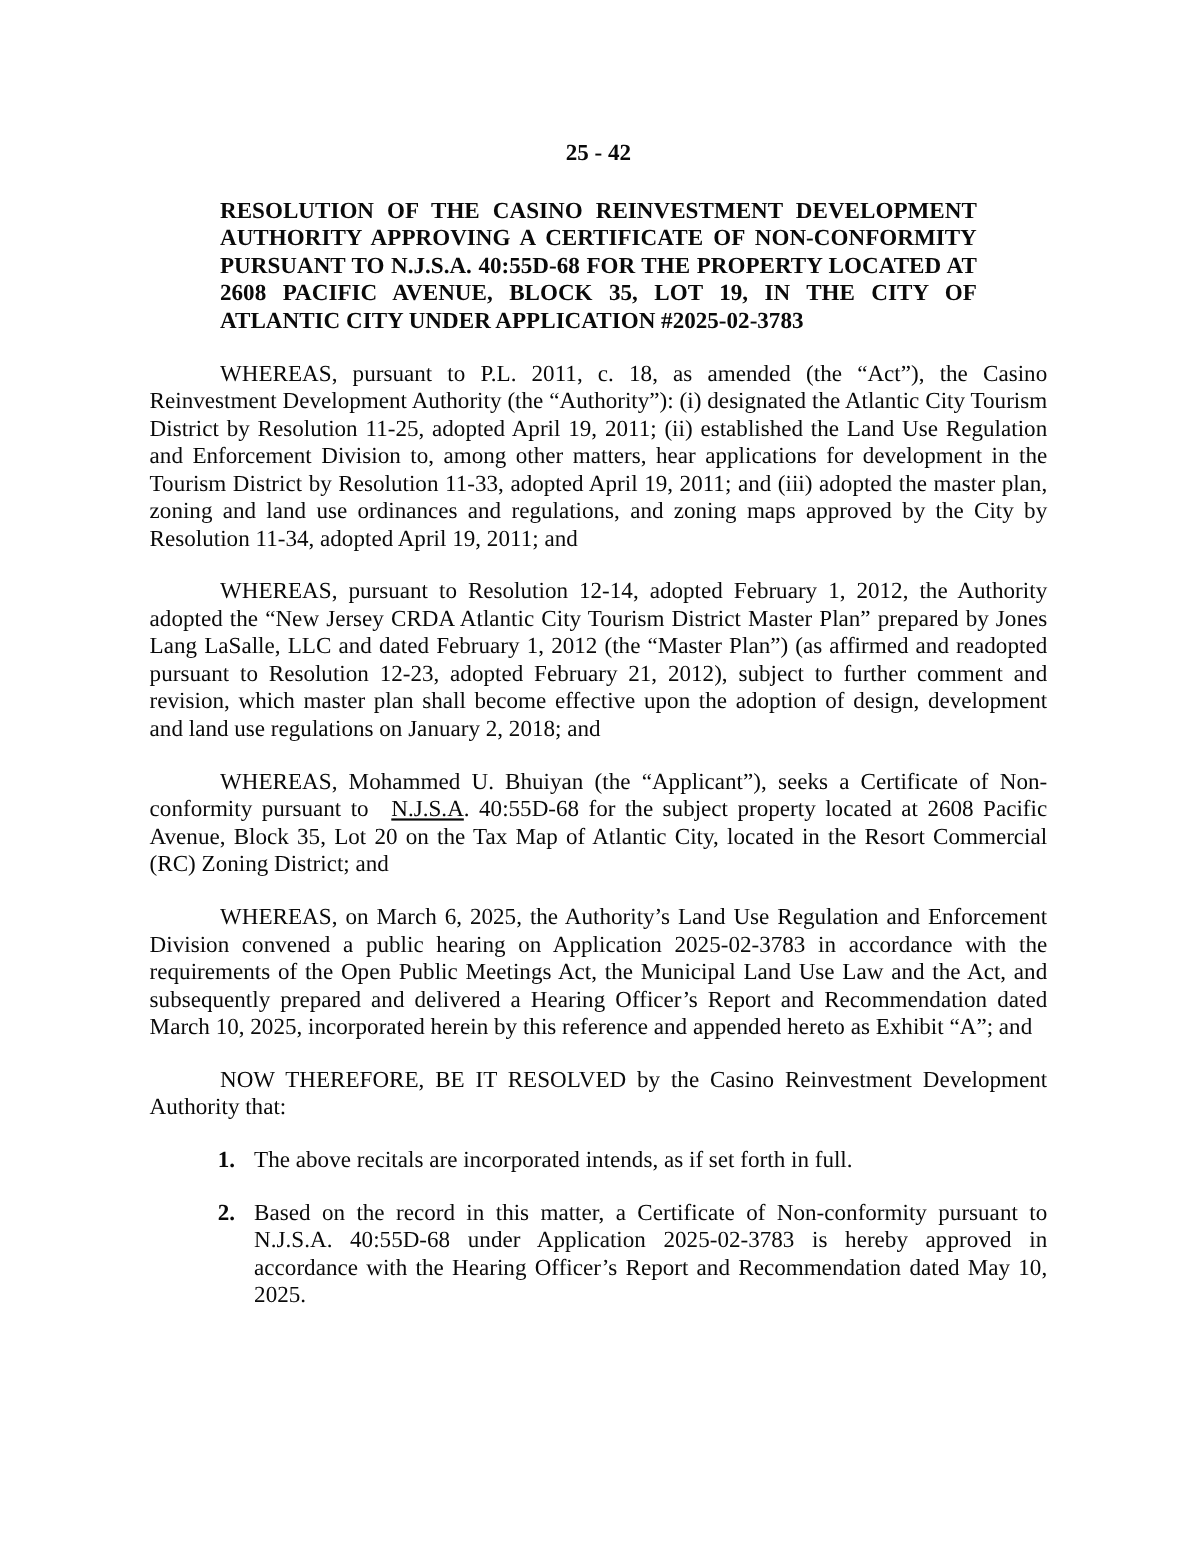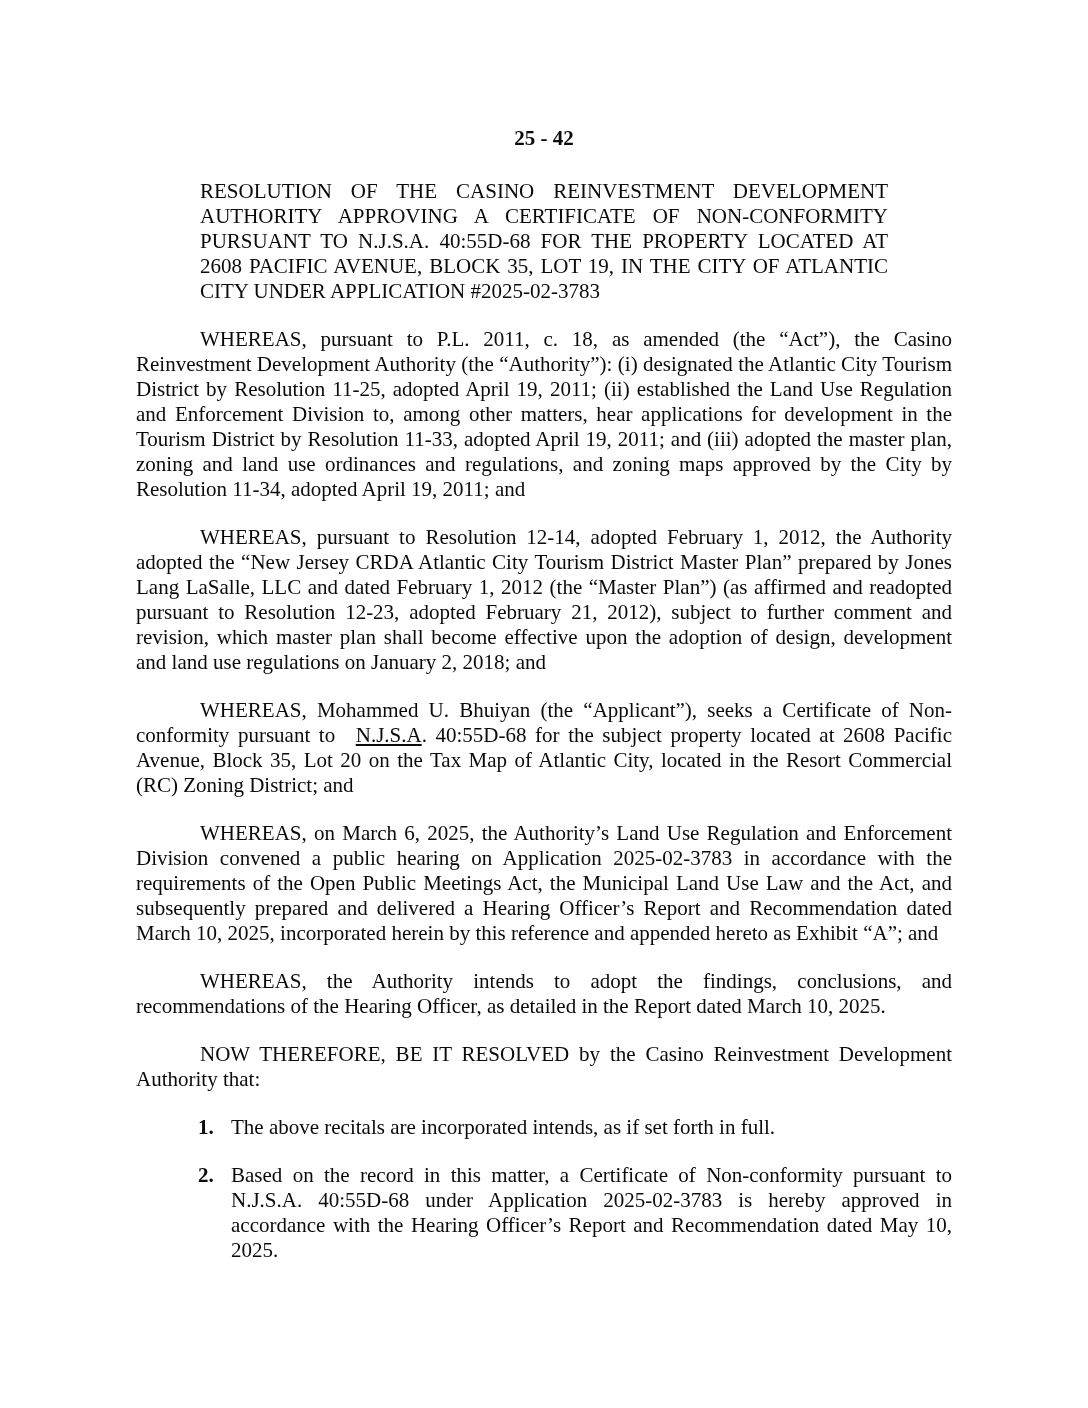--- a/index.html
+++ b/index.html
@@ -20,21 +20,21 @@
     box-sizing: border-box;
     padding: 126px 128px 0 128px;
     overflow: hidden;
   }
   .page-number {
     text-align: center;
     font-weight: bold;
     margin: 0 0 28px 0;
   }
   .doc-title {
-    font-weight: normal;
+    font-weight: bold;
     text-align: justify;
     margin: 0 64px 23px 64px;
   }
   .para {
     text-align: justify;
     text-indent: 64px;
     margin: 0 0 23px 0;
   }
   .lead-bold {
     font-weight: normal;
@@ -70,21 +70,20 @@
   <div class="doc-title">RESOLUTION OF THE CASINO REINVESTMENT DEVELOPMENT AUTHORITY APPROVING A CERTIFICATE OF NON-CONFORMITY PURSUANT TO N.J.S.A. 40:55D-68 FOR THE PROPERTY LOCATED AT 2608 PACIFIC AVENUE, BLOCK 35, LOT 19, IN THE CITY OF ATLANTIC CITY UNDER APPLICATION #2025-02-3783</div>
 
   <p class="para"><span class="lead-bold">WHEREAS,</span><span> pursuant to P.L. 2011, c. 18, as amended (the “Act”), the Casino Reinvestment Development Authority (the “Authority”): (i) designated the Atlantic City Tourism District by Resolution 11-25, adopted April 19, 2011; (ii) established the Land Use Regulation and Enforcement Division to, among other matters, hear applications for development in the Tourism District by Resolution 11-33, adopted April 19, 2011; and (iii) adopted the master plan, zoning and land use ordinances and regulations, and zoning maps approved by the City by Resolution 11-34, adopted April 19, 2011; and</span></p>
 
   <p class="para"><span class="lead-bold">WHEREAS,</span><span> pursuant to Resolution 12-14, adopted February 1, 2012, the Authority adopted the “New Jersey CRDA Atlantic City Tourism District Master Plan” prepared by Jones Lang LaSalle, LLC and dated February 1, 2012 (the “Master Plan”) (as affirmed and readopted pursuant to Resolution 12-23, adopted February 21, 2012), subject to further comment and revision, which master plan shall become effective upon the adoption of design, development and land use regulations on January 2, 2018; and</span></p>
 
   <p class="para"><span class="lead-bold">WHEREAS,</span><span> Mohammed U. Bhuiyan (the “Applicant”), seeks a Certificate of Non-conformity pursuant to </span><span class="u">N.J.S.A</span><span>. 40:55D-68 for the subject property located at 2608 Pacific Avenue, Block 35, Lot 20 on the Tax Map of Atlantic City, located in the Resort Commercial (RC) Zoning District; and</span></p>
 
   <p class="para"><span class="lead-bold">WHEREAS,</span><span> on March 6, 2025, the Authority’s Land Use Regulation and Enforcement Division convened a public hearing on Application 2025-02-3783 in accordance with the requirements of the Open Public Meetings Act, the Municipal Land Use Law and the Act, and subsequently prepared and delivered a Hearing Officer’s Report and Recommendation dated March 10, 2025, incorporated herein by this reference and appended hereto as Exhibit “A”; and</span></p>
 
-  <p class="para"><span class="lead-bold">WHEREAS,</span><span> the Authority intends to adopt the findings, conclusions, and recommendations of the Hearing Officer, as detailed in the Report dated March 10, 2025.</span></p>
 
   <p class="para resolved-block"><span class="lead-bold">NOW THEREFORE, BE IT RESOLVED</span><span> by the Casino Reinvestment Development Authority that:</span></p>
 
   <div class="list-item">
     <span class="num">1.</span>
     <span class="item-text">The above recitals are incorporated intends, as if set forth in full.</span>
   </div>
 
   <div class="list-item">
     <span class="num">2.</span>

